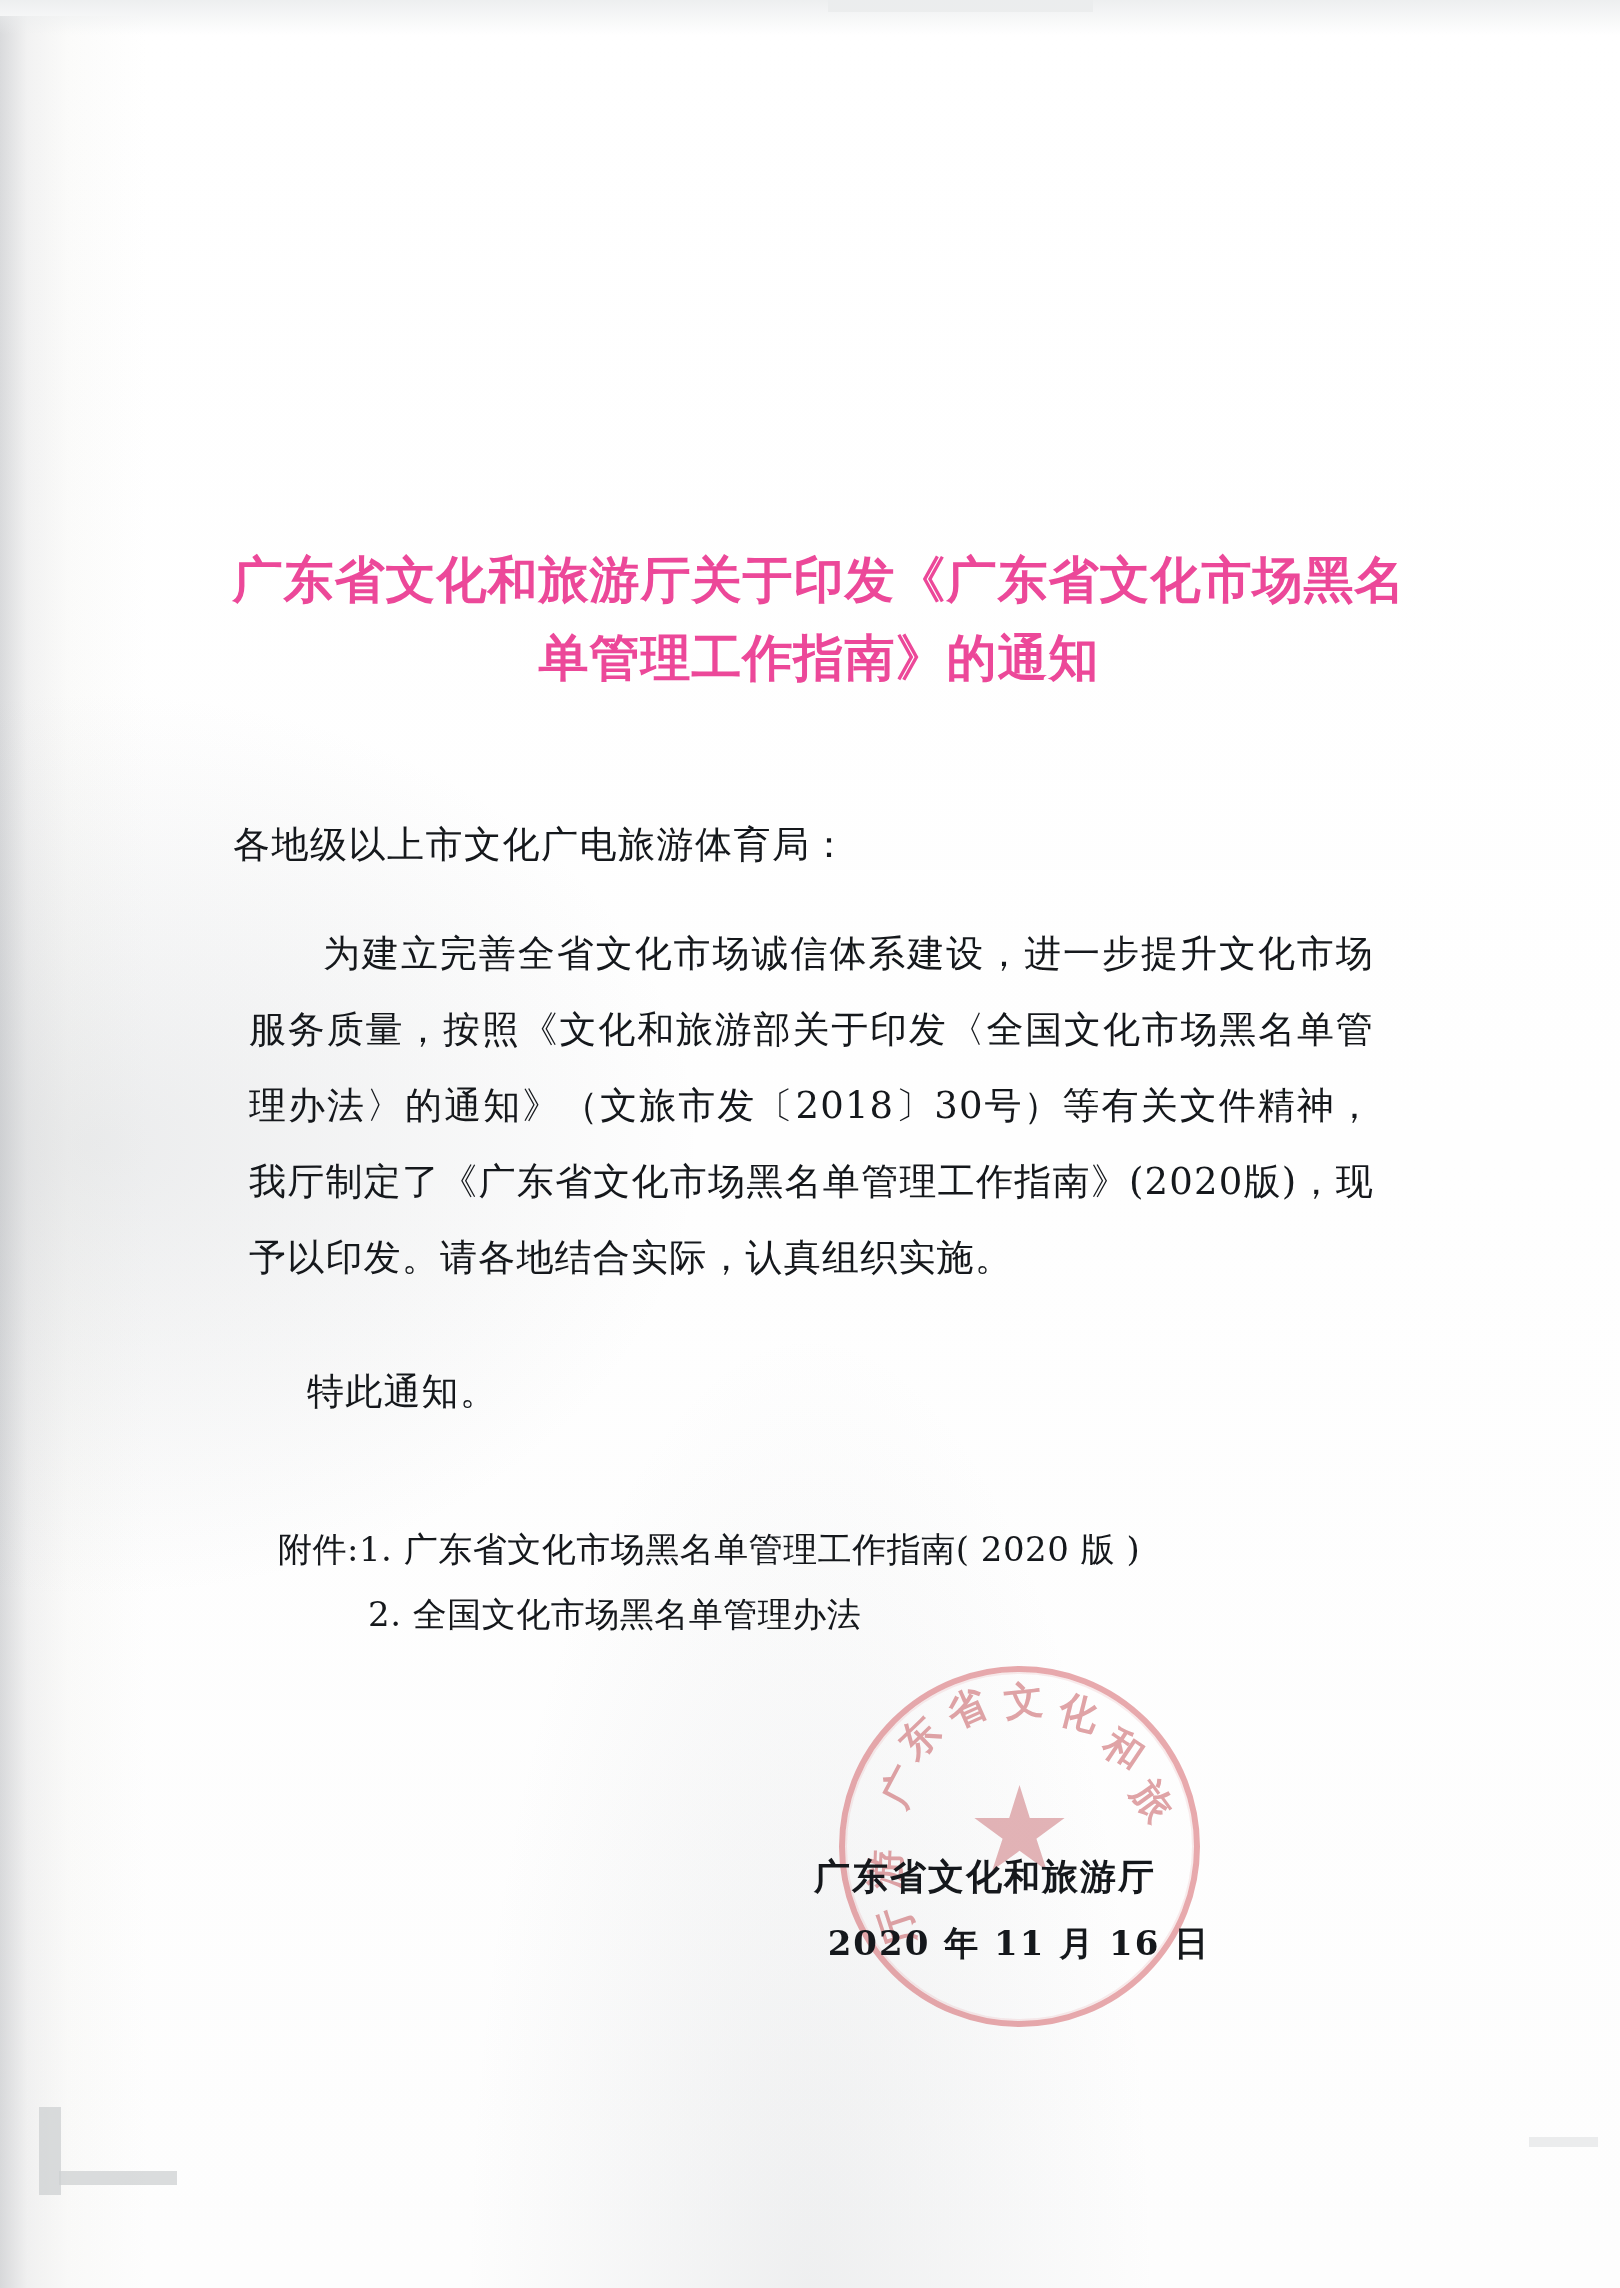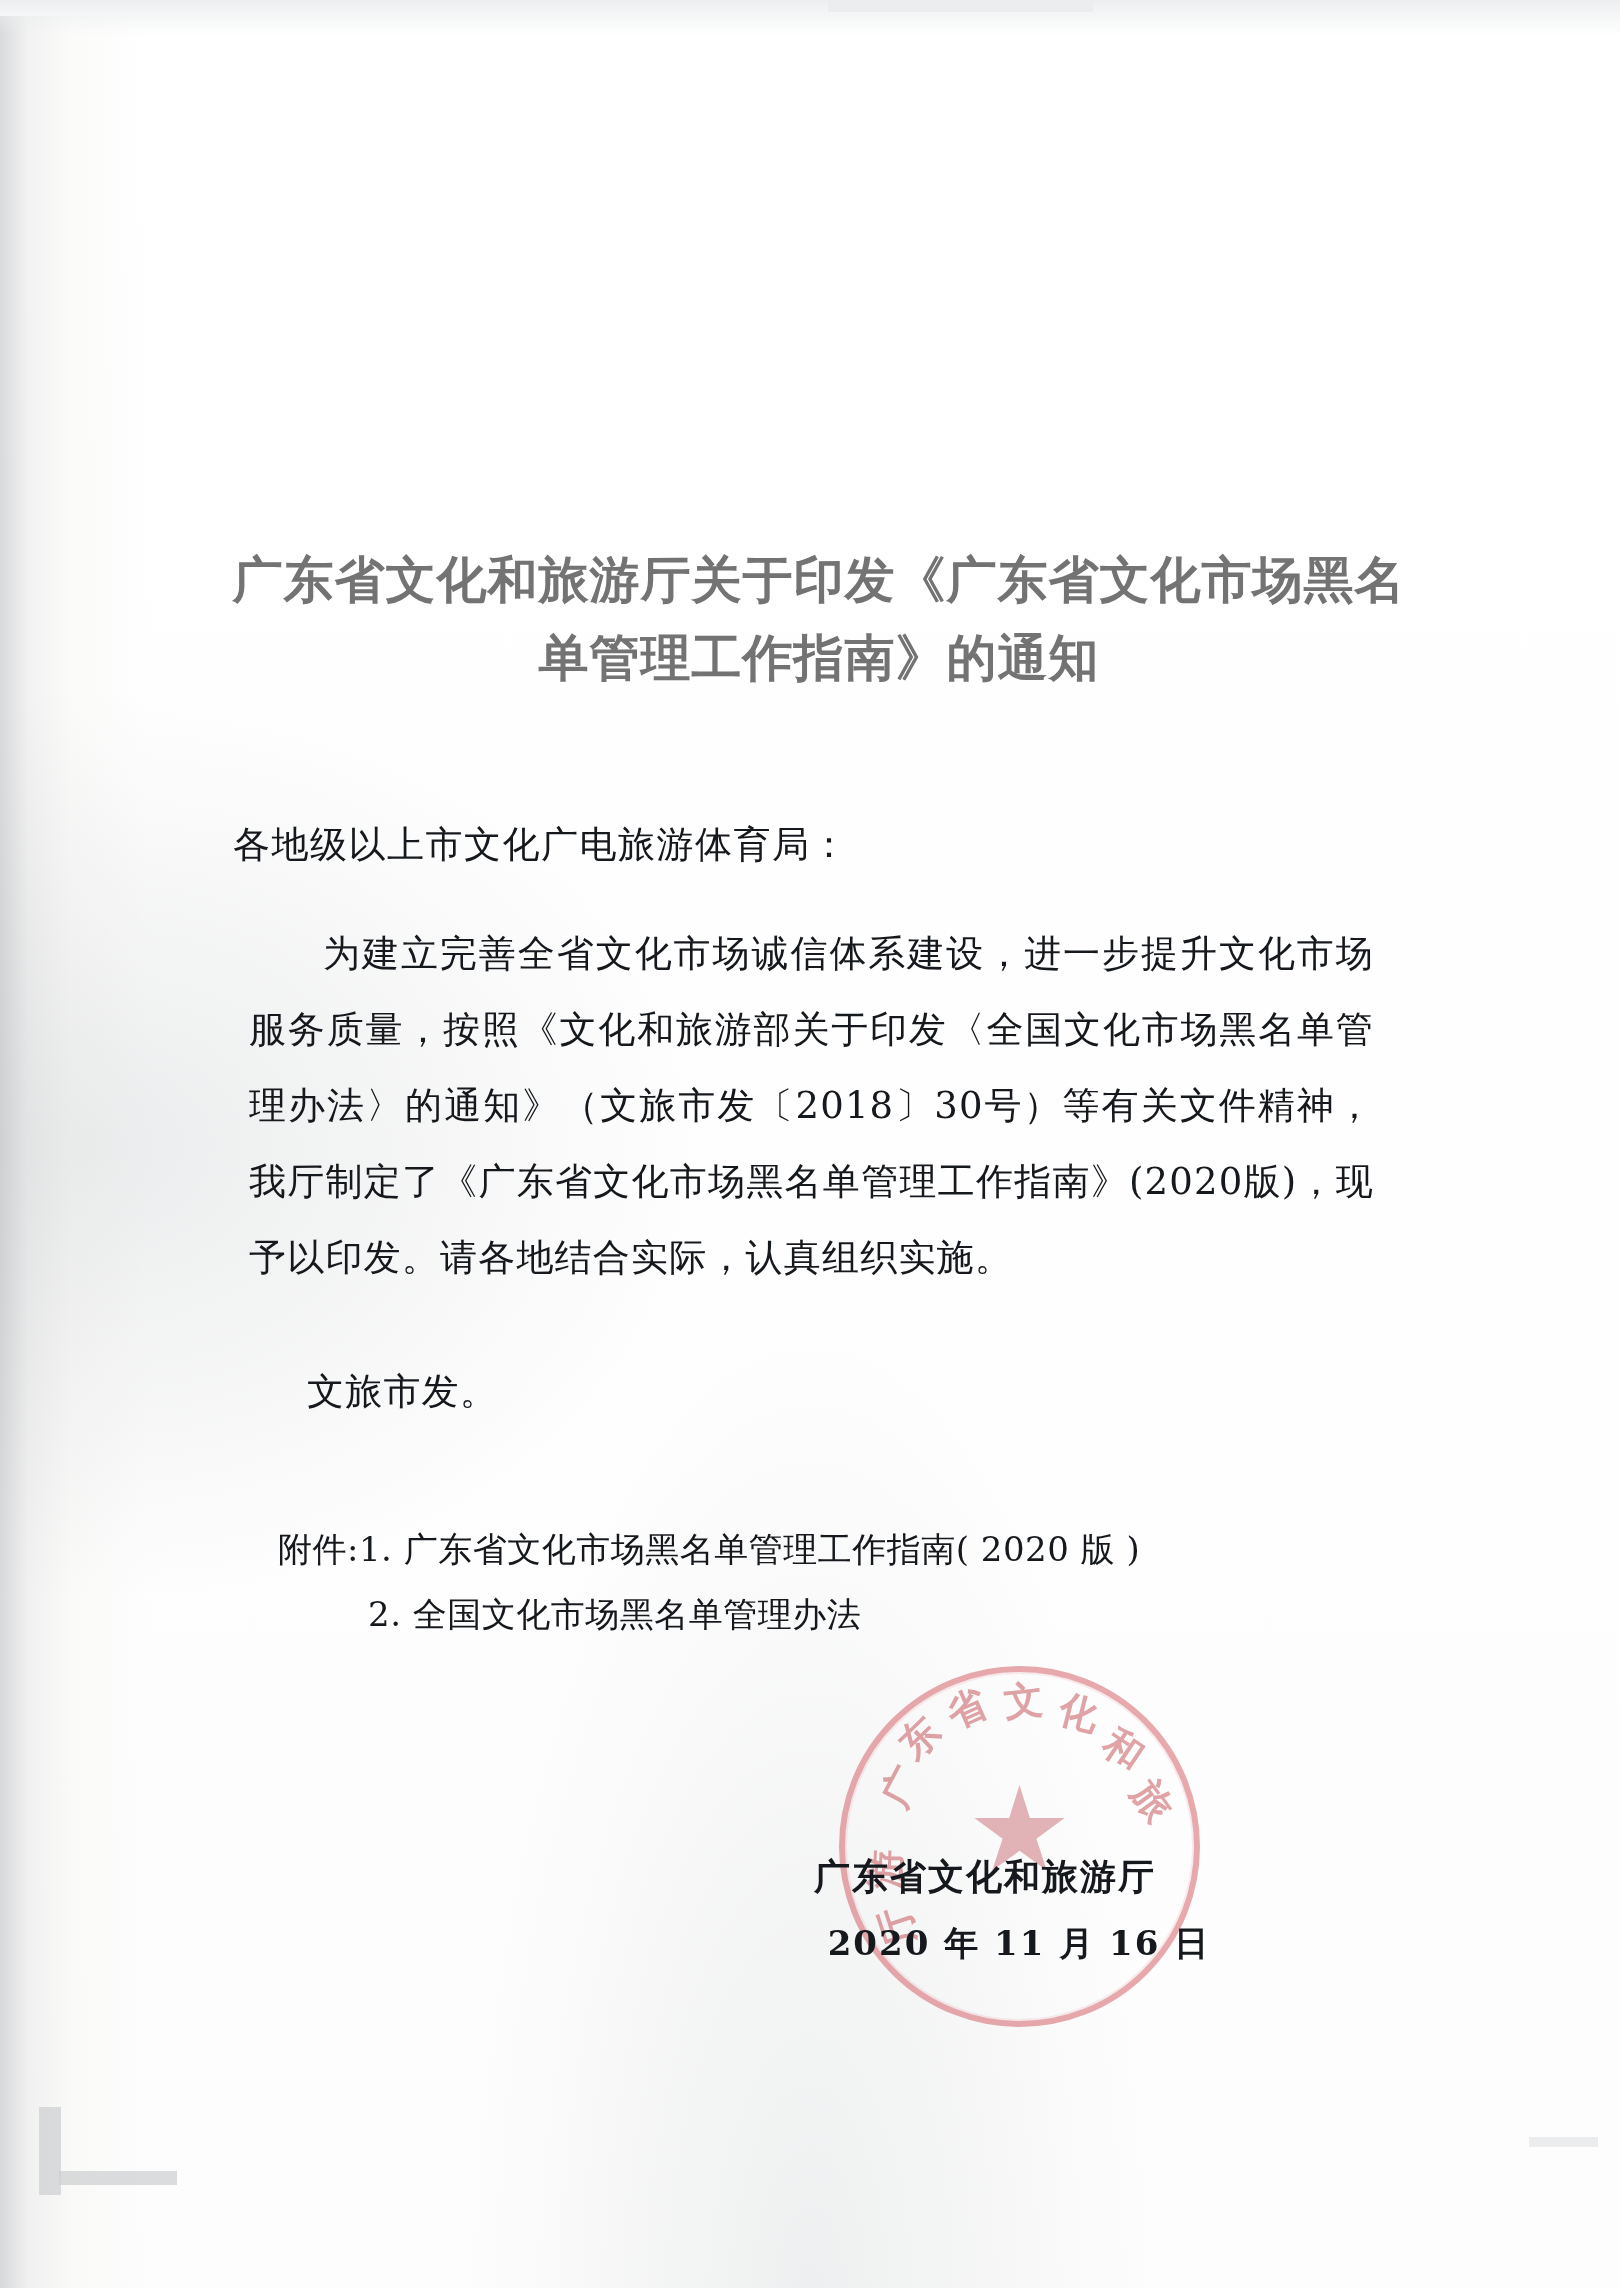--- a/index.html
+++ b/index.html
@@ -63,21 +63,21 @@
     position: absolute;
     left: 216px;
     top: 541px;
     width: 1206px;
     text-align: center;
     font-family: "DejaVu Serif", "Liberation Serif", serif;
     font-weight: bold;
     font-size: 50px;
     line-height: 78px;
     letter-spacing: 1px;
-    color: #737373;
+    color: #ec4899;
   }
 
   .addressee {
     position: absolute;
     left: 233px;
     top: 821px;
     font-size: 37px;
     line-height: 47px;
     color: #15181c;
     letter-spacing: 1.5px;
@@ -214,21 +214,21 @@
 <div class="content">
 
   <div class="doc-title">广东省文化和旅游厅关于印发《广东省文化市场黑名单管理工作指南》的通知</div>
 
   <div class="addressee">各地级以上市文化广电旅游体育局：</div>
 
   <div class="body-block">
     <p>为建立完善全省文化市场诚信体系建设，进一步提升文化市场服务质量，按照《文化和旅游部关于印发〈全国文化市场黑名单管理办法〉的通知》（文旅市发〔2018〕30号）等有关文件精神，我厅制定了《广东省文化市场黑名单管理工作指南》(2020版)，现予以印发。请各地结合实际，认真组织实施。</p>
   </div>
 
-  <div class="notice-line">文旅市发。</div>
+  <div class="notice-line">特此通知。</div>
 
   <div class="attachments">
     <div class="att-first"><span>附件:</span><span>1. 广东省文化市场黑名单管理工作指南( 2020 版 )</span></div>
     <div class="att-rest">2. 全国文化市场黑名单管理办法</div>
   </div>
 
   <div class="seal">
     <div class="ring"></div>
     <div class="star"></div>
     <div class="seal-text">

